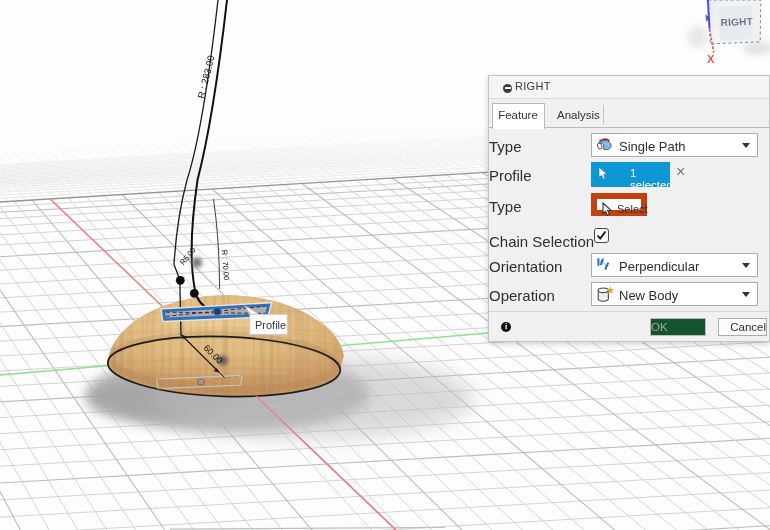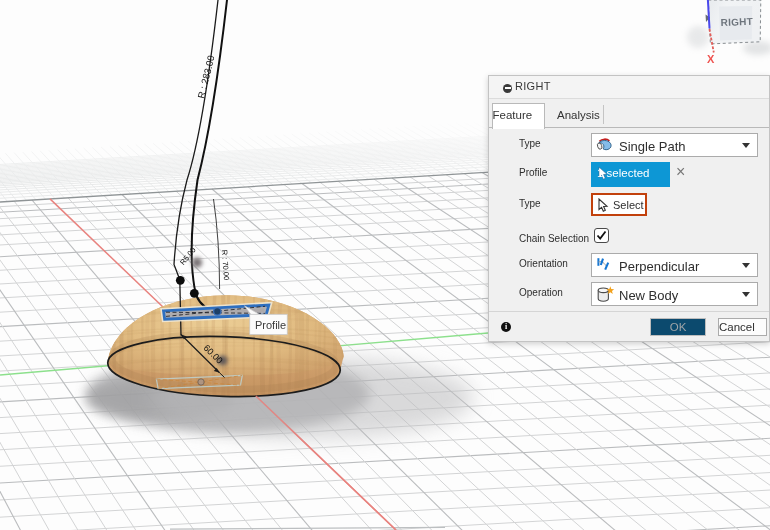--- a/index.html
+++ b/index.html
@@ -2,43 +2,43 @@
 <html><head><meta charset="utf-8"><style>
 *{margin:0;padding:0;box-sizing:border-box}
 html,body{width:770px;height:530px;overflow:hidden;font-family:"Liberation Sans",sans-serif;background:#fdfdfd}
 .dlg{position:absolute;left:488px;top:75px;width:282px;height:267px;background:#f0f0f0;border:1px solid #c3c3c3;box-shadow:0 2px 6px rgba(0,0,0,0.18)}
 .tbar{position:absolute;left:0;top:0;width:100%;height:23px;background:#f4f4f4;border-bottom:1px solid #dcdcdc}
 .ticon{position:absolute;left:14px;top:7.5px;width:9px;height:9px;border-radius:50%;background:#3a3a3a}
 .ticon:after{content:"";position:absolute;left:1.5px;top:3.5px;width:6px;height:2px;background:#fff}
 .ttext{position:absolute;left:26px;top:4px;font-size:11px;color:#383838;letter-spacing:0.3px}
 .tabs{position:absolute;left:0;top:23px;width:100%;height:29px;border-bottom:1px solid #b9b9b9}
 .tab{position:absolute;top:4px;height:25px;font-size:11.5px;color:#333;padding:6px 12px 0 12px}
-.tab.active{left:2.5px;width:53px;background:#fff;border:1px solid #b9b9b9;border-bottom:none;height:26px;text-align:left;padding:5px 0 0 0}
+.tab.active{left:2.5px;width:53px;background:#fff;border:1px solid #b9b9b9;border-bottom:none;height:26px;text-align:center;padding:5px 0 0 0}
 .tab:not(.active){left:56px;width:60px;text-align:right}
 .tsep{position:absolute;left:114px;top:6px;width:1px;height:19px;background:#c4c4c4}
 .body{position:absolute;left:0;top:0;width:100%;height:100%}
 .row{position:absolute;left:0;width:100%;height:24px}
-.lbl{position:absolute;left:30px;top:5px;font-size:10px;color:#2e2e2e}
+.lbl{position:absolute;left:0;top:5px;font-size:15px;color:#2e2e2e}
 .dd{position:absolute;left:102px;top:0;width:167px;height:24px;background:#fff;border:1px solid #ababab}
 .ddi{position:absolute;left:4px;top:3px}
 .ddt{position:absolute;left:27px;top:5px;font-size:13px;color:#2e2e2e}
 .arr{position:absolute;right:7px;top:9px;width:0;height:0;border-left:4.5px solid transparent;border-right:4.5px solid transparent;border-top:5.5px solid #333}
 .bluebtn{position:absolute;left:102px;top:0;width:79px;height:25px;background:#0d97d5;color:#fff;font-size:11.5px}
 .bluebtn svg{position:absolute;left:6px;top:4px}
-.bluebtn span{position:absolute;left:6px;top:5px}
+.bluebtn span{position:absolute;left:39px;top:5px}
 .xmark{position:absolute;left:187px;top:1px;font-size:16px;color:#777}
-.selbtn{position:absolute;left:102px;top:0;width:56px;height:23px;background:#fff;border:2px solid #c2410c;font-size:11px;color:#2e2e2e}
+.selbtn{position:absolute;left:102px;top:0;width:56px;height:23px;background:#fff;border:6px solid #c2410c;font-size:11px;color:#2e2e2e}
 .selbtn svg{position:absolute;left:4px;top:3px}
 .selbtn span{position:absolute;left:20px;top:4px}
 .chk{position:absolute;left:105px;top:0;width:15px;height:15px;background:#fff;border:1.6px solid #4a4a4a;border-radius:3px}
 .chk svg{position:absolute;left:0.5px;top:0.5px}
 .foot{position:absolute;left:0;bottom:0;width:100%;height:30px;border-top:1px solid #d5d5d5}
 .info{position:absolute;left:12px;top:10px;width:10px;height:10px;border-radius:50%;background:#111;color:#fff;font-size:8px;font-weight:bold;text-align:center;line-height:10px;font-family:"Liberation Serif",serif}
-.okbtn{position:absolute;left:161px;top:6px;width:56px;height:18px;background:#0c4a6e;border:1px solid #bdbdbd;color:#9da3a7;font-size:11.5px;text-align:center;line-height:16px}
-.cbtn{position:absolute;left:229px;top:6px;width:49px;height:18px;background:#fcfcfc;border:1px solid #ababab;color:#2e2e2e;font-size:11.5px;text-align:left;line-height:16px}
+.okbtn{position:absolute;left:161px;top:6px;width:56px;height:18px;background:#14532d;border:1px solid #bdbdbd;color:#9da3a7;font-size:11.5px;text-align:left;line-height:16px}
+.cbtn{position:absolute;left:229px;top:6px;width:49px;height:18px;background:#fcfcfc;border:1px solid #ababab;color:#2e2e2e;font-size:11.5px;text-align:right;line-height:16px}
 </style></head>
 <body>
 <svg width="770" height="530" viewBox="0 0 770 530" style="position:absolute;left:0;top:0" font-family="'Liberation Sans',sans-serif">
 <defs>
 <radialGradient id="shadowg" cx="50%" cy="50%" r="50%">
  <stop offset="0%" stop-color="#949496" stop-opacity="0.85"></stop>
  <stop offset="55%" stop-color="#9e9ea0" stop-opacity="0.68"></stop>
  <stop offset="82%" stop-color="#b2b2b4" stop-opacity="0.34"></stop>
  <stop offset="100%" stop-color="#c5c5c7" stop-opacity="0"></stop>
 </radialGradient>

